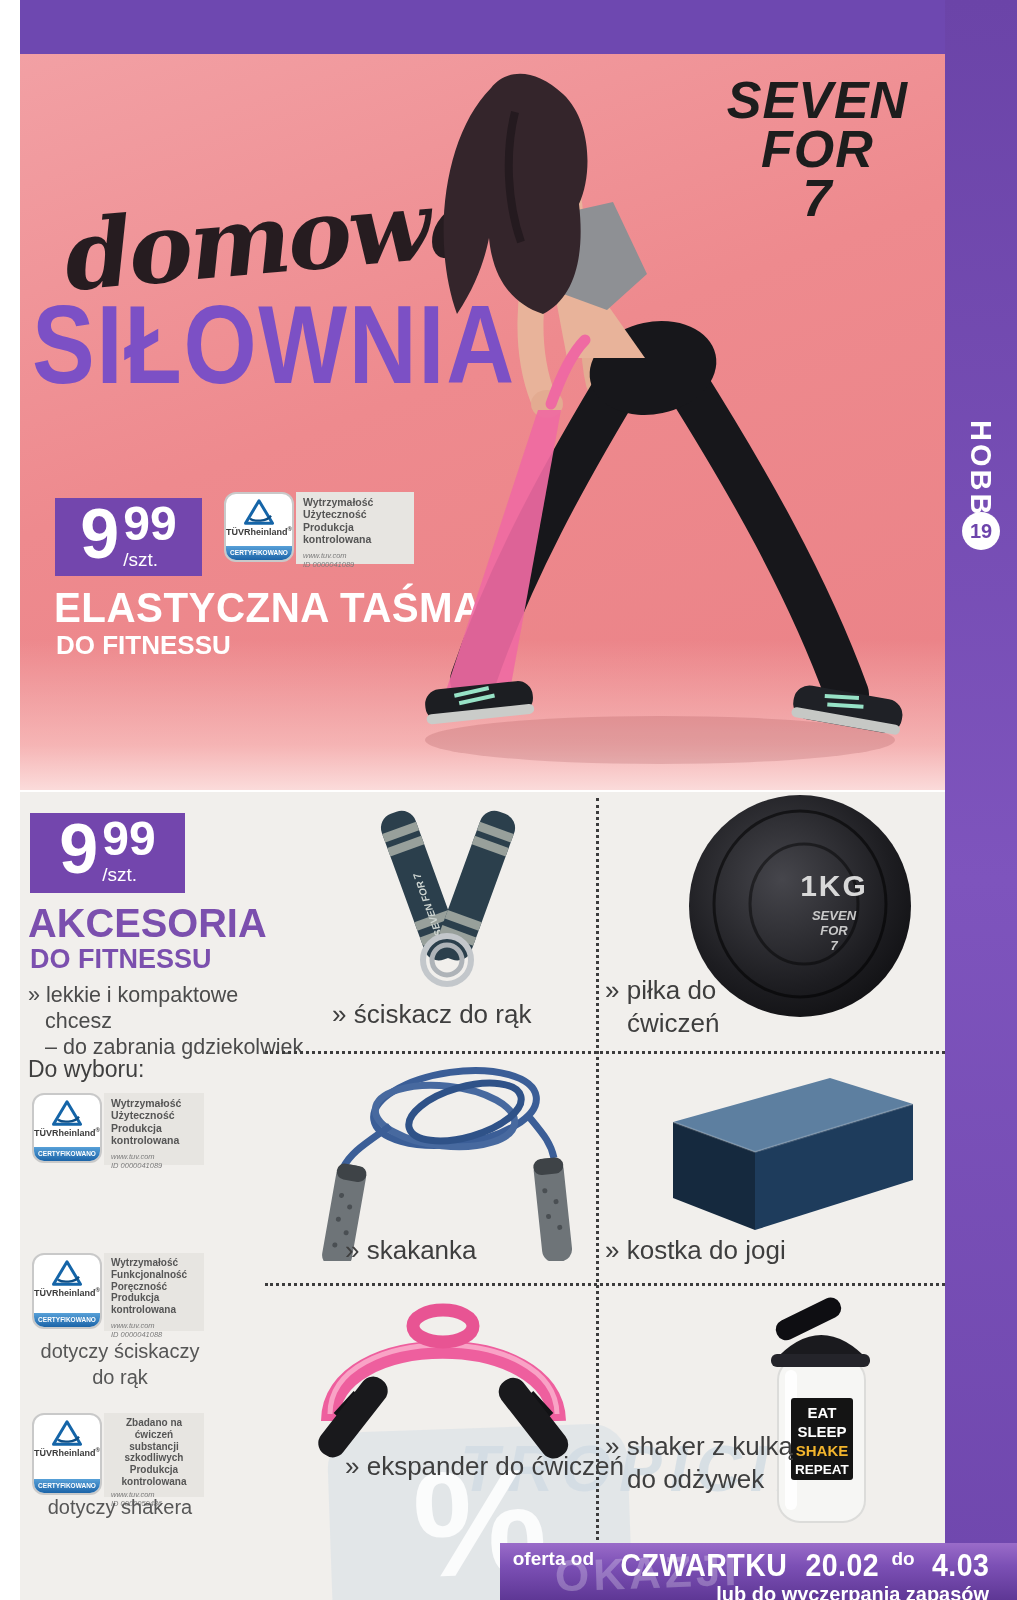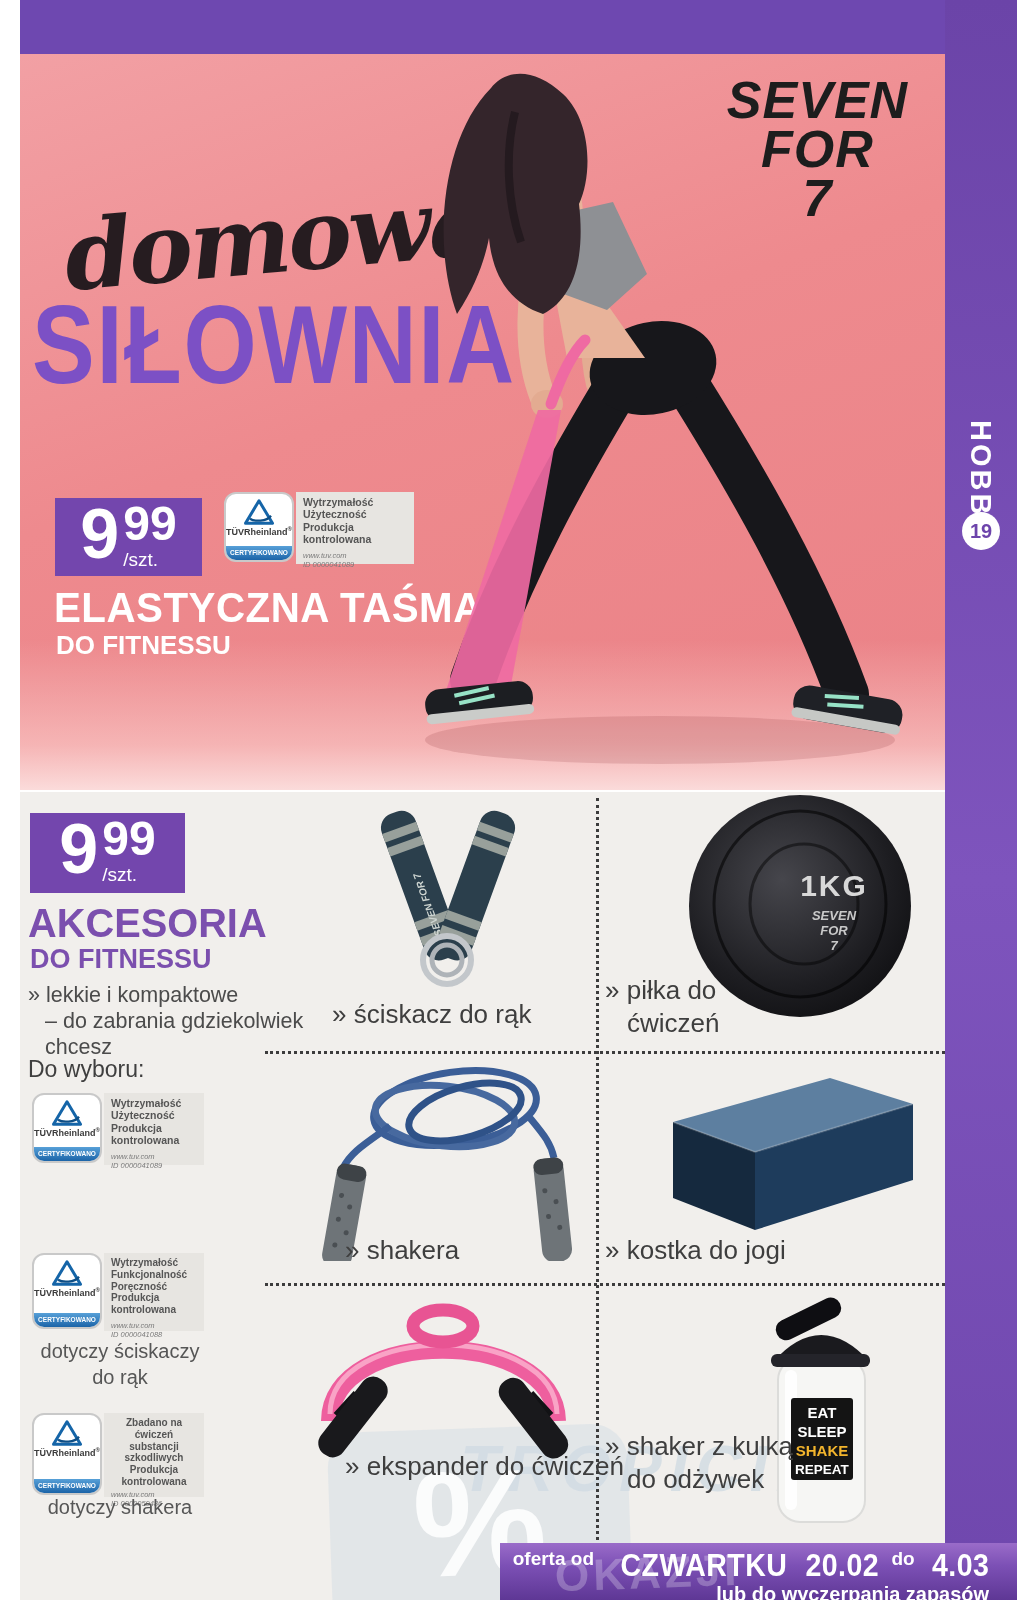--- a/index.html
+++ b/index.html
@@ -189,22 +189,22 @@
       <span class="pz">9</span>
       <span class="pr">
         <span class="ps">99</span>
         <span class="pu">/szt.</span>
       </span>
     </div>
     <div class="acctitle1">AKCESORIA</div>
     <div class="acctitle2">DO FITNESSU</div>
     <div class="bullets">
       <div>» lekkie i kompaktowe</div>
+      <div class="ind">chcesz</div>
       <div class="ind">– do zabrania gdziekolwiek</div>
-      <div class="ind">chcesz</div>
     </div>
     <div class="choose">Do wyboru:</div>
 
     <div class="tuv-card" style="left:12px;top:301px;height:72px;">
       <div class="tuv-square">
         <svg class="tuv-tri" viewBox="0 0 40 34">
           <path d="M20 2 L38 32 L2 32 Z" fill="none" stroke="#1565a8" stroke-width="4" stroke-linejoin="round"></path>
           <path d="M8 26 C14 30 30 30 36 22" stroke="#0e4f86" stroke-width="3" fill="none"></path>
         </svg>
         <div class="tuv-name"><span>TÜVRheinland</span><sup>®</sup></div>
@@ -341,21 +341,21 @@
       </g>
       <g transform="rotate(-6 258 155)">
         <rect x="243" y="102" width="30" height="104" rx="12" fill="#6e7478"></rect>
         <rect x="243" y="102" width="30" height="16" rx="8" fill="#3e4347"></rect>
         <circle cx="252" cy="134" r="2.5" fill="#4a4f53"></circle>
           <circle cx="262" cy="146" r="2.5" fill="#4a4f53"></circle>
         <circle cx="253" cy="160" r="2.5" fill="#4a4f53"></circle>
           <circle cx="263" cy="172" r="2.5" fill="#4a4f53"></circle>
       </g>
     </svg>
-    <div class="plabel" style="left:325px;top:442px;">» shakera</div>
+    <div class="plabel" style="left:325px;top:442px;">» skakanka</div>
 
     <svg class="prod" style="left:635px;top:268px;" width="275" height="185" viewBox="0 0 275 185">
       <polygon points="18,62 175,18 258,44 100,92" fill="#5d7fa0"></polygon>
       <polygon points="18,62 100,92 100,170 18,138" fill="#15293e"></polygon>
       <polygon points="100,92 258,44 258,120 100,170" fill="#1e3c5c"></polygon>
       <polyline points="18,62 100,92 258,44" fill="none" stroke="rgba(255,255,255,.18)" stroke-width="2"></polyline>
     </svg>
     <div class="plabel" style="left:585px;top:442px;">» kostka do jogi</div>
 
     <svg class="prod" style="left:265px;top:494px;" width="315" height="185" viewBox="0 0 315 185">

